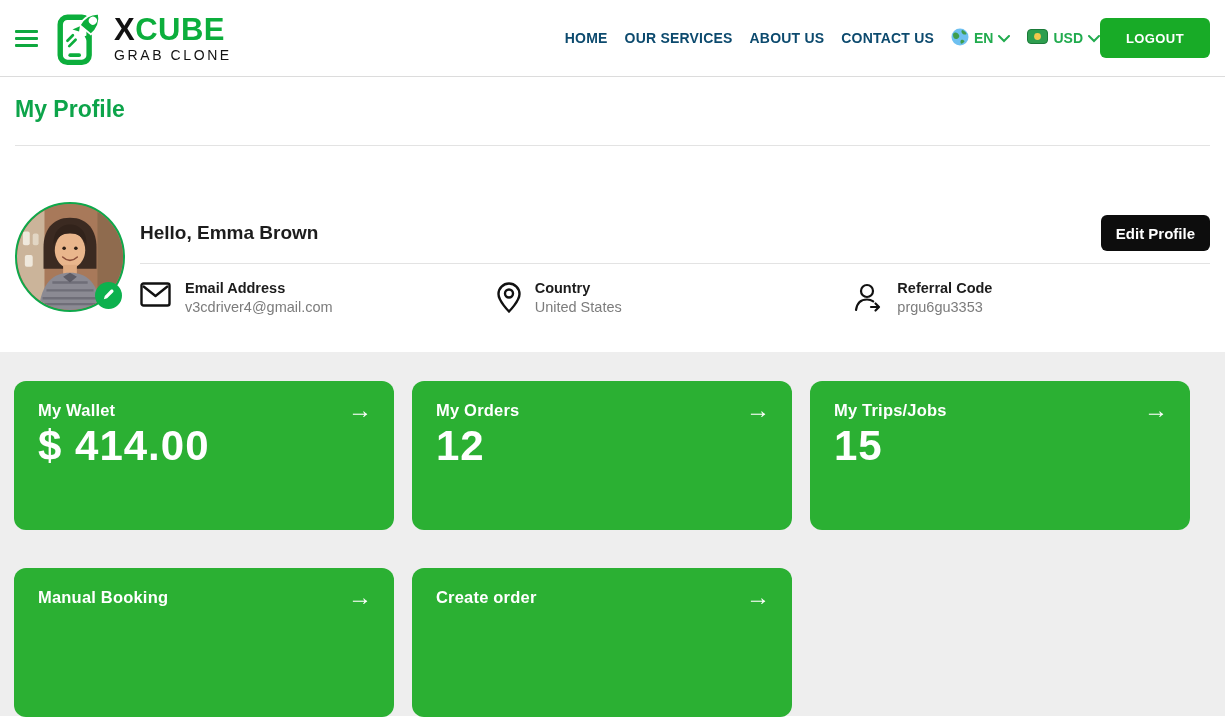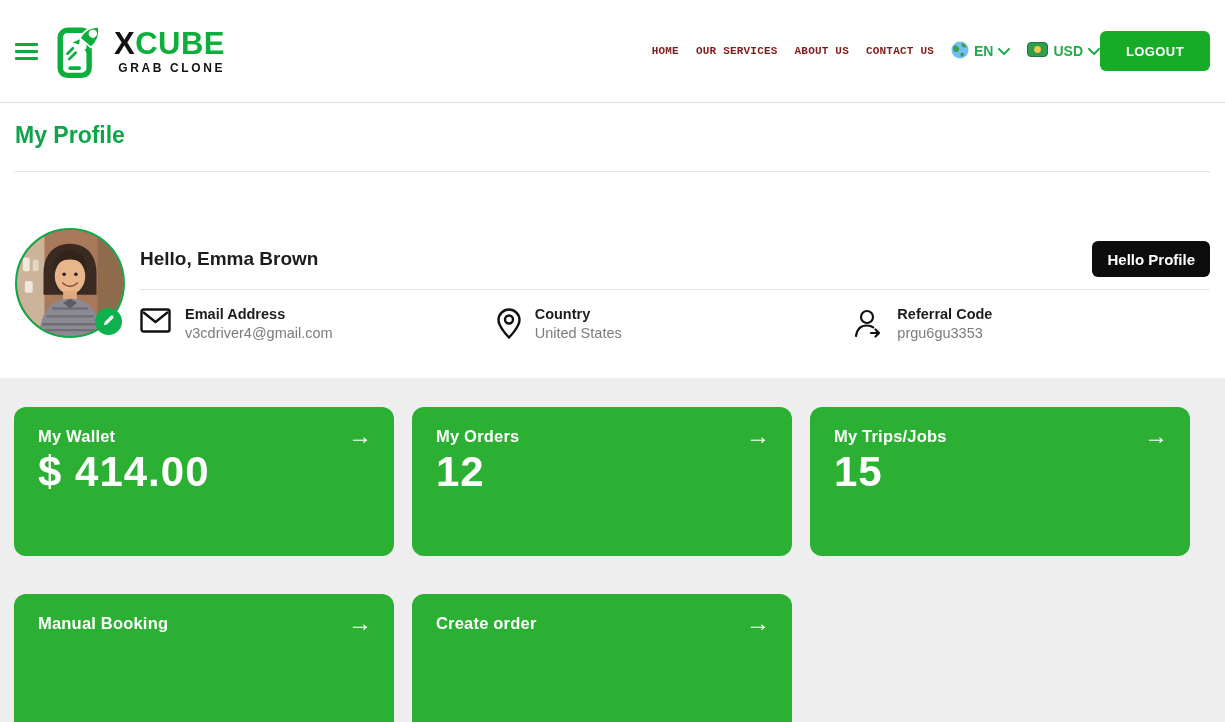--- a/index.html
+++ b/index.html
@@ -3,33 +3,33 @@
 <meta charset="utf-8">
 <style>
   * { margin:0; padding:0; box-sizing:border-box; }
   html,body { background:#fff; }
   .page {
     width:1225px; height:722px; overflow:hidden;
     font-family:"Liberation Sans", sans-serif; background:#fff;
   }
   
   .topbar {
-    height:103px; display:flex; align-items:center;
+    height:77px; display:flex; align-items:center;
     padding:0 15px; background:#fff; border-bottom:1px solid #dcdcdc;
   }
   .hamburger { width:23px; display:flex; flex-direction:column; gap:4px; margin:0 14px 0 0; cursor:pointer; }
   .hamburger span { display:block; height:3px; background:#0fa83f; border-radius:1px; }
   .logo { display:flex; align-items:center; gap:4px; cursor:pointer; }
   .logo-icon svg { display:block; }
   .logo-text { line-height:1; }
   .logo-title { font-size:31px; font-weight:800; letter-spacing:0.5px; color:#121212; }
   .logo-title .green { color:#0cae3c; }
-  .logo-sub { font-size:12px; font-weight:700; letter-spacing:2.6px; color:#121212; text-align:right; margin-top:3px; }
+  .logo-sub { font-size:14px; font-weight:400; letter-spacing:2.6px; color:#121212; text-align:right; margin-top:3px; }
   .nav { margin-left:auto; display:flex; align-items:center; gap:17px; }
-  .nav a { text-decoration:none; color:#7f1d1d; font-size:11px; font-weight:700; letter-spacing:0.2px; cursor:pointer;font-family:Liberation Mono, monospace; }
+  .nav a { text-decoration:none; color:#0c4a6e; font-size:14px; font-weight:700; letter-spacing:0.2px; cursor:pointer; }
   .selector { display:flex; align-items:center; gap:5px; margin-left:17px; cursor:pointer;
               color:#21ab4e; font-size:14px; font-weight:700; }
   .logout-btn {
     width:110px; height:40px; background:#18ab27; color:#fff;
     border:none; border-radius:6px; font-family:inherit;
     font-size:13px; font-weight:700; letter-spacing:0.4px; cursor:pointer;
   }
   
   .white-section { height:275px; padding:0 15px; background:#fff; }
   .page-title { color:#0da44a; font-size:23px; font-weight:700; padding-top:19px; }
@@ -182,21 +182,21 @@
             <svg width="13" height="13" viewBox="0 0 14 14">
               <path d="M2 12l1-3.5L9.5 2c.6-.6 1.6-.6 2.2 0l.3.3c.6.6.6 1.6 0 2.2L5.5 11 2 12z" fill="#fff"></path>
             </svg>
           </span>
         </div>
       </div>
 
       <div class="profile-main">
         <div class="greeting-row">
           <h2 class="greeting">Hello, Emma Brown</h2>
-          <button class="edit-btn">Hello Profile</button>
+          <button class="edit-btn">Edit Profile</button>
         </div>
         <hr class="profile-divider">
 
         <div class="fields-row">
 
           <div class="field">
             <span class="field-icon">
               <svg width="31" height="25" viewBox="0 0 31 25">
                 <rect x="1.5" y="1.5" width="28" height="22" rx="2" fill="none" stroke="#111" stroke-width="2.4"></rect>
                 <path d="M3 4l12.5 10L28 4" fill="none" stroke="#111" stroke-width="2.4" stroke-linejoin="round"></path>

